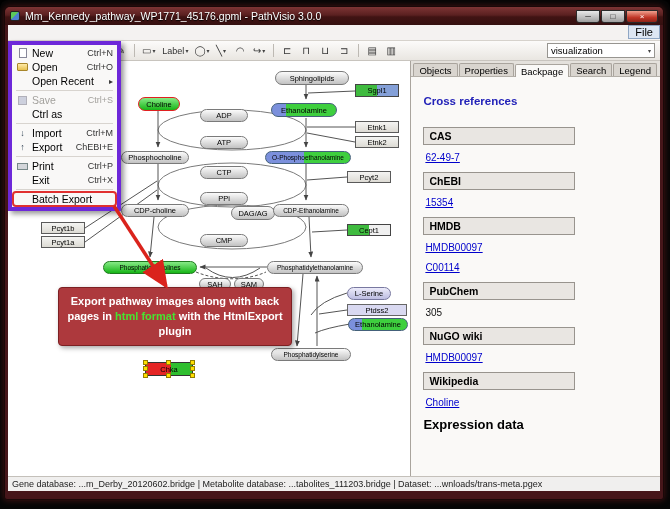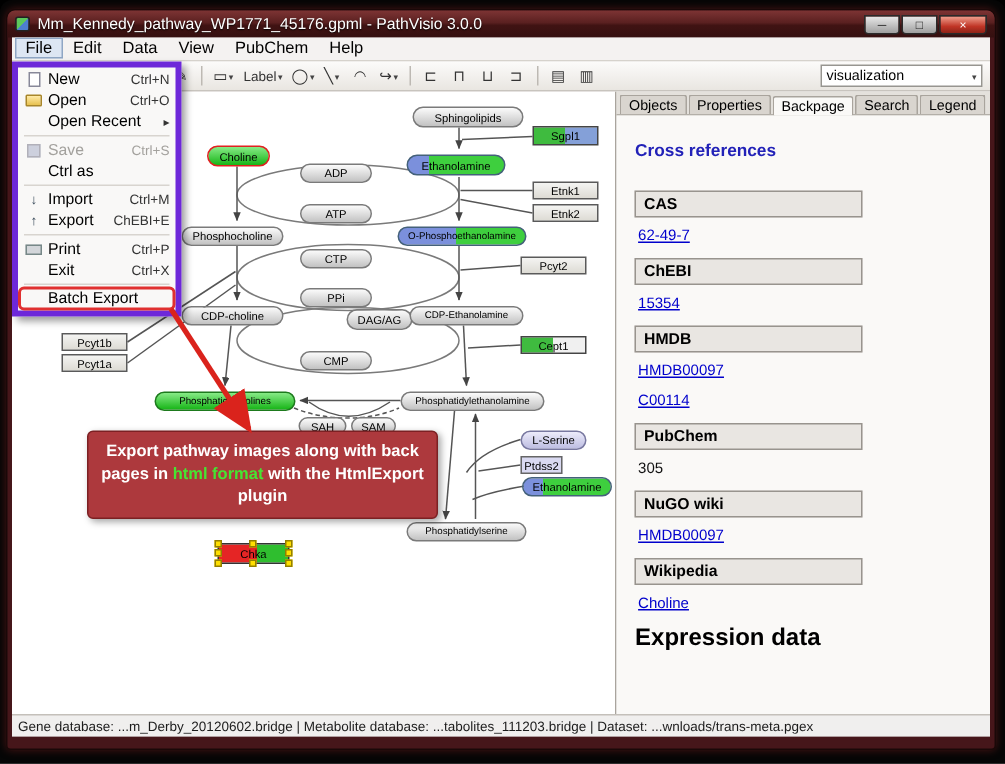--- a/index.html
+++ b/index.html
@@ -18,21 +18,21 @@
   .title-text{flex:1;white-space:nowrap;overflow:hidden;text-shadow:0 1px 1px #000;}
   .win-controls{display:flex;margin-left:4px;}
   .win-btn{width:24px;height:13px;margin-left:1px;font-size:8px;line-height:11px;text-align:center;
            color:#222;background:linear-gradient(#e8e8e8,#9f9f9f);border:1px solid #2a2a2a;
            border-radius:0 0 3px 3px;}
   .win-btn.close{width:32px;color:#fff;background:linear-gradient(#f0a08e,#c03526 60%,#8f2318);}
   
   .client{position:absolute;top:18px;left:3px;right:3px;bottom:8px;background:#f0efee;
           display:flex;flex-direction:column;overflow:hidden;}
   .menubar{height:16px;background:#f4f2f1;border-bottom:1px solid #d6d2cc;display:flex;
-           align-items:flex-start;font-size:11px;padding-left:2px;}
+           align-items:flex-end;font-size:11px;padding-left:2px;flex-direction:column;}
   .menu-item{padding:1px 7px;}
   .menu-item.open{background:#dde6f3;border:1px solid #8fa6c4;padding:0 6px;}
   .toolbar{height:20px;background:linear-gradient(#fcfbfa,#e9e6e1);border-bottom:1px solid #c8c4be;
            display:flex;align-items:center;font-size:10px;padding:0 5px;gap:2px;}
   .zoom-combo{width:58px;height:15px;background:#fff;border:1px solid #979590;display:flex;
               align-items:center;justify-content:space-between;padding:0 3px;font-size:9.5px;}
   .tb-btn{min-width:17px;height:16px;display:flex;align-items:center;justify-content:center;
           font-size:10px;color:#333;border:1px solid transparent;border-radius:2px;}
   .tb-btn.wide{font-size:9px;padding:0 2px;}
   .caret{font-size:6px;margin-left:1px;color:#444;}
@@ -48,21 +48,21 @@
   .tab{padding:1px 5px;margin-right:1px;background:#d9d5cf;border:1px solid #a9a49d;border-bottom:none;
        border-radius:2px 2px 0 0;white-space:nowrap;}
   .tab.active{background:#faf9f7;position:relative;top:1px;}
   .bp-content{flex:1;background:#faf9f7;padding:6px 12px;font-size:10px;overflow:hidden;}
   .bp-title{color:#2222b8;font-weight:bold;font-size:11.5px;margin:12px 0 20px 0;}
   .bp-sec{margin-bottom:9px;}
   .bp-head{width:152px;background:#e9e6e2;border:1px solid #98948e;padding:2px 5px;font-weight:bold;
            font-size:10.5px;margin-bottom:7px;}
   .bp-val{padding-left:2px;margin-bottom:3px;color:#111;}
   .bp-val.bp-link{color:#0000cc;text-decoration:underline;}
-  .bp-footer{font-weight:bold;font-size:16px;margin-top:4px;color:#000;}
+  .bp-footer{font-weight:bold;font-size:13px;margin-top:4px;color:#000;}
   .statusbar{height:15px;background:#f0efee;border-top:1px solid #c4c0ba;font-size:9px;color:#1c1c1c;
              padding:2px 4px;white-space:nowrap;overflow:hidden;}
   
   .file-menu{position:absolute;left:3px;top:34px;width:113px;background:#f9f8f7;border:4px solid #6d28d9;
              box-shadow:3px 3px 5px rgba(0,0,0,.4);z-index:40;font-size:10.5px;padding:1px;}
   .fm-item{display:flex;align-items:center;height:14px;padding:0 3px;position:relative;}
   .fm-icon{width:13px;display:flex;justify-content:center;align-items:center;margin-right:3px;
            font-size:9px;color:#345;}
   .fm-label{flex:1;white-space:nowrap;}
   .fm-short{margin-left:3px;font-size:9px;color:#333;}
@@ -294,21 +294,21 @@
               </div>
               <div class="node n-met" style="left: 191px; top: 217px; width: 32px; height: 12px;">
                 <span>SAH</span>
               </div>
               <div class="node n-met" style="left: 226px; top: 217px; width: 30px; height: 12px;">
                 <span>SAM</span>
               </div>
               <div class="node n-lav" style="left: 339px; top: 226px; width: 44px; height: 13px;">
                 <span>L-Serine</span>
               </div>
-              <div class="node n-genelav" style="left: 339px; top: 243px; width: 28px; height: 12px; text-align: center;">
+              <div class="node n-genelav" style="left: 339px; top: 243px; width: 60px; height: 12px; text-align: center;">
                 <span>Ptdss2</span>
               </div>
               <div class="node n-split25" style="left: 340px; top: 257px; width: 60px; height: 13px;">
                 <span>Ethanolamine</span>
               </div>
               <div class="node n-met tiny" style="left: 263px; top: 287px; width: 80px; height: 13px;">
                 <span>Phosphatidylserine</span>
               </div>
               <div class="node n-genesel" style="left: 137px; top: 301px; width: 48px; height: 14px;">
                 <span>Chka</span>

